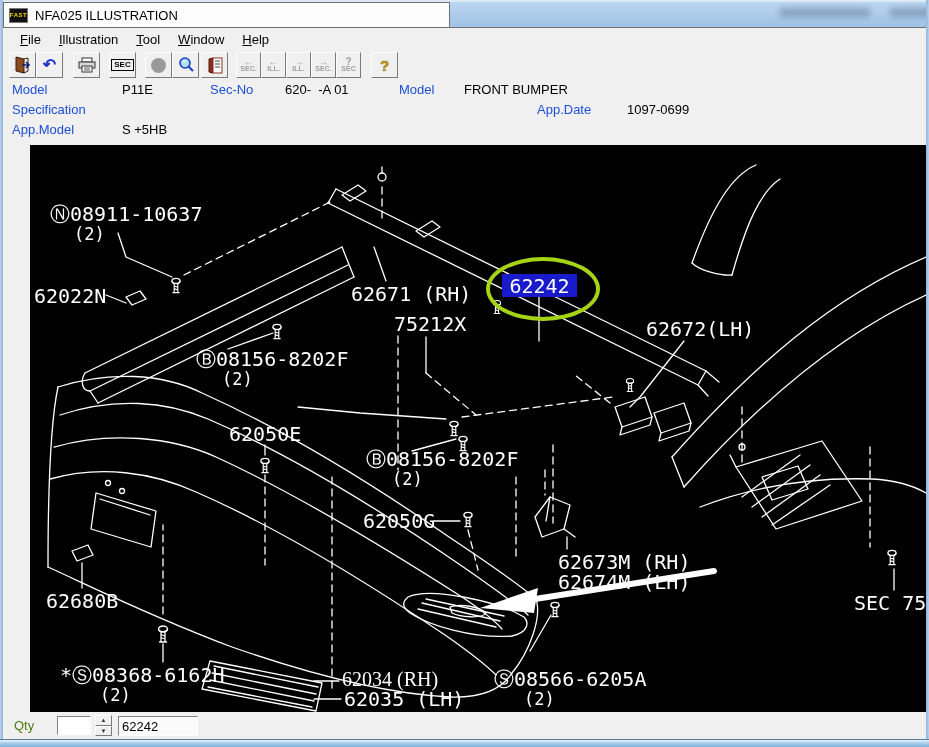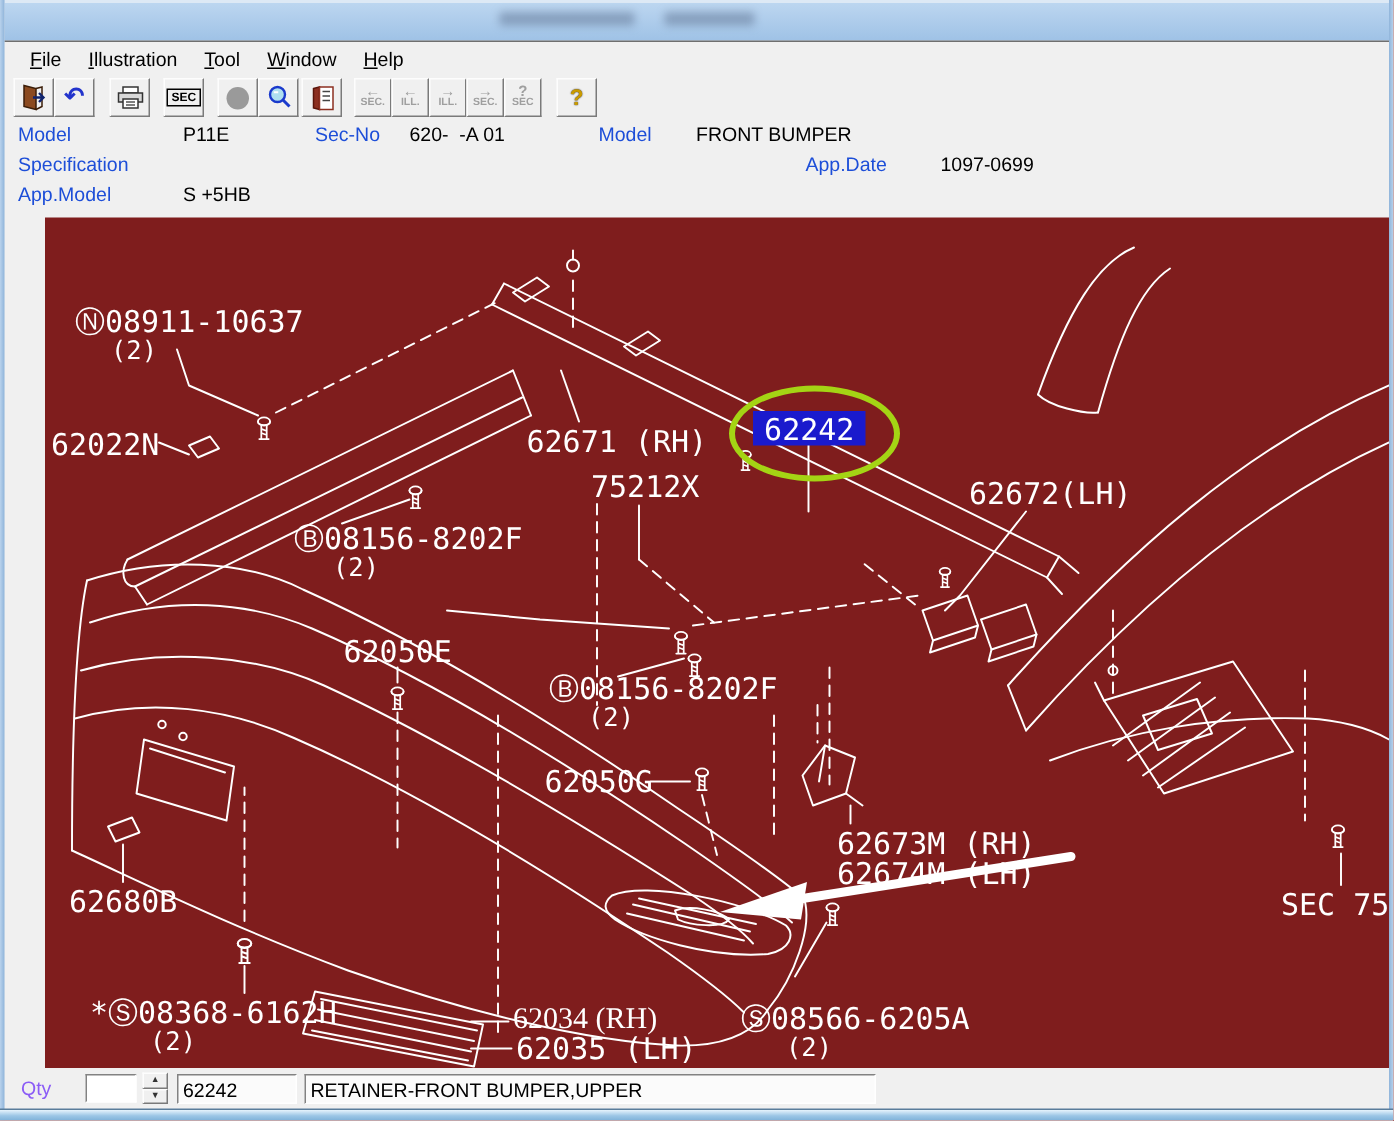--- a/index.html
+++ b/index.html
@@ -38,48 +38,52 @@
   .sec-box{border:1px solid #000;font-size:8px;font-weight:bold;padding:1px 2px;line-height:8px;}
   .gray-circle{width:15px;height:15px;border-radius:50%;background:#9a9a9a;}
   .undo-glyph{color:#2233cc;font-size:16px;font-weight:bold;line-height:14px;}
   .help-glyph{color:#c99a00;font-size:15px;font-weight:bold;text-shadow:0 0 1px #000;}
   
   .info{position:absolute;left:3px;top:80px;width:923px;height:64px;background:#f0f0f0;}
   .info span{position:absolute;white-space:pre;}
   .lbl{color:#1d4ed8;}
   .val{color:#000;}
   
-  .canvas{position:absolute;left:30px;top:145px;width:896px;height:567px;background:#7f1d1d;overflow:hidden;}
+  .canvas{position:absolute;left:30px;top:145px;width:896px;height:567px;background:#000000;overflow:hidden;}
   .canvas svg{position:absolute;left:0;top:0;}
   .part-label{position:absolute;color:#fff;font-family:"DejaVu Sans Mono","DejaVu Sans",monospace;
        font-size:20px;line-height:22px;white-space:pre;letter-spacing:0;}
   .part-sub{font-size:17px;line-height:18px;}
   .hl-box{position:absolute;left:472px;top:129px;width:75px;height:23px;background:#1a1acd;color:#fff;
        font-family:"DejaVu Sans Mono","DejaVu Sans",monospace;font-size:20px;display:flex;align-items:center;justify-content:center;}
   .hl-ring{position:absolute;left:456px;top:112px;width:106px;height:56px;border:4px solid #a4d414;
        border-radius:50%;pointer-events:none;}
   
   .footer{position:absolute;left:3px;top:712px;width:923px;height:27px;background:#f0f0f0;}
-  .footer .qty-lbl{position:absolute;left:11px;top:6px;color:#8b5cf6;}
+  .footer .qty-lbl{position:absolute;left:11px;top:6px;color:#4d7c0f;}
   .sunken{position:absolute;box-sizing:border-box;border:1px solid #828282;border-bottom-color:#fff;border-right-color:#fff;
        font-family:"Liberation Sans",sans-serif;font-size:13px;padding:0 3px;}
   .qty-input{left:54px;top:4px;width:34px;height:19px;background:#fff;}
   .spinner{position:absolute;left:92px;top:3px;width:17px;height:21px;display:flex;flex-direction:column;}
   .spin-btn{flex:1;background:#f0f0f0;border:1px solid;border-color:#fdfdfd #7a7a7a #7a7a7a #fdfdfd;box-sizing:border-box;
        font-size:6px;line-height:6px;display:flex;align-items:center;justify-content:center;padding:0;color:#333;}
   .pn-field{left:115px;top:4px;width:80px;height:20px;background:#fbfbfb;}
   .name-field{left:200px;top:4px;width:381px;height:20px;background:#fbfbfb;}
 </style>
 </head>
 <body>
 
 <div class="app">
   <div class="edge-top"></div>
 
   <div class="titlebar">
+    <div class="title-child">
+      <div class="app-icon">FAST</div>
+      <div class="title-text">NFA025  ILLUSTRATION</div>
+    </div>
     <div class="title-parent">
       <div class="smudge" style="left:330px;top:6px;width:90px;height:9px;"></div>
       <div class="smudge" style="left:440px;top:6px;width:60px;height:9px;"></div>
     </div>
   </div>
 
   <div class="menubar">
     <span class="menu-item"><u>F</u>ile</span>
     <span class="menu-item"><u>I</u>llustration</span>
     <span class="menu-item"><u>T</u>ool</span>
@@ -161,21 +165,21 @@
     </div>
     <div class="tbtn" style="left:368px;">
       <span class="help-glyph">?</span>
     </div>
   </div>
 
   <div class="info">
     <span class="lbl" style="left:9px;top:2px;">Model</span>
     <span class="val" style="left:119px;top:2px;">P11E</span>
     <span class="lbl" style="left:207px;top:2px;">Sec-No</span>
-    <span class="val" style="left:270px;top:2px;text-align:right;">620-  -A 01</span>
+    <span class="val" style="left:282px;top:2px;text-align:right;">620-  -A 01</span>
     <span class="lbl" style="left:396px;top:2px;">Model</span>
     <span class="val" style="left:461px;top:2px;">FRONT BUMPER</span>
     <span class="lbl" style="left:9px;top:22px;">Specification</span>
     <span class="val" style="left:119px;top:22px;"></span>
     <span class="lbl" style="left:534px;top:22px;">App.Date</span>
     <span class="val" style="left:624px;top:22px;">1097-0699</span>
     <span class="lbl" style="left:9px;top:42px;">App.Model</span>
     <span class="val" style="left:119px;top:42px;">S +5HB</span>
   </div>
 
@@ -323,19 +327,18 @@
   </div>
 
   <div class="footer">
     <span class="qty-lbl">Qty</span>
     <input class="sunken qty-input" value="" style="">
     <div class="spinner">
       <button class="spin-btn">▲</button>
       <button class="spin-btn">▼</button>
     </div>
     <input class="sunken pn-field" value="62242" style="">
-    <input class="sunken name-field" value="RETAINER-FRONT BUMPER,UPPER" style="">
   </div>
 
   <div class="edge-left"></div>
   <div class="edge-right"></div>
   <div class="edge-bottom"></div>
 </div>
 
 </body></html>

